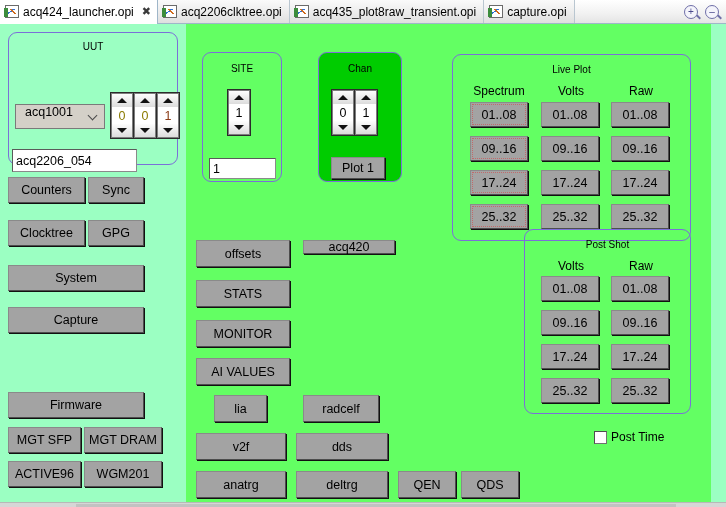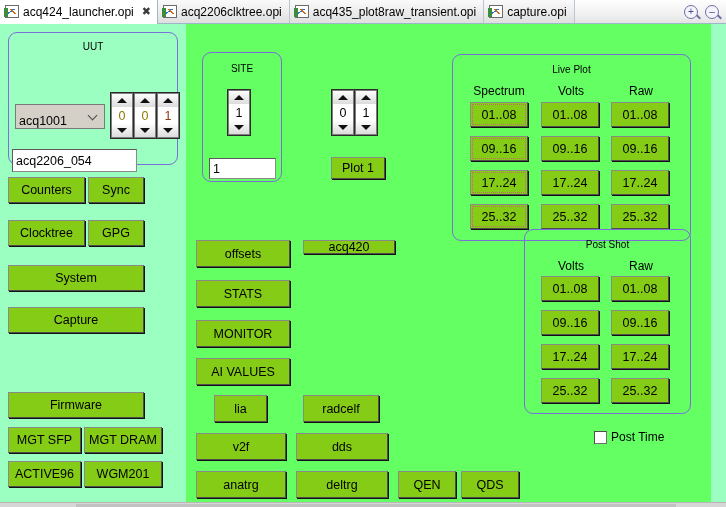--- a/index.html
+++ b/index.html
@@ -103,21 +103,21 @@
   }
   .greenboard {
     position: absolute;
     left: 186px; top: 0px;
     width: 525px; height: 478px;
     background: #63FF63;
   }
 
   
   .btn {
-    background: #84cc16;
+    background: #a3a3a3;
     border: 1px solid #8a8a8a;
     border-right-color: #4d4d4d;
     border-bottom-color: #4d4d4d;
     box-shadow: 1px 1px 0 0 #111;
     font-family: "Liberation Sans", sans-serif;
     font-size: 12.5px;
     color: #000;
     text-align: right;
     display: flex; align-items: center; justify-content: center;
     cursor: default;
@@ -150,22 +150,22 @@
     font-size: 12.5px;
     color: #000;
     display: flex; align-items: center;
     padding-left: 3px;
   }
 
   .combo {
     background: #d4d0c8;
     border: 1px solid #7a7a7a;
     font-size: 12.5px;
-    display: flex; align-items: flex-end;
-    padding-left: 3px;
+    display: flex; align-items: flex-start;
+    padding-left: 9px;
     color: #000;
     position: relative;
   }
   .combo .chev {
     position: absolute; right: 8px; top: 50%;
     width: 7px; height: 7px;
     margin-top: -5px;
     border-left: 1.5px solid #4a4a4a;
     border-bottom: 1.5px solid #4a4a4a;
     transform: rotate(-45deg);
@@ -326,20 +326,23 @@
         <div class="arw dn">
             <i class="tri"></i>
           </div>
       </div>
     </div>
 
     <div class="txtfield" style="position:absolute; left:209px; top:134px; width:67px; height:21px;">
       <span>1</span>
     </div>
 
+    <div class="group" style="left:318px; top:28px; width:84px; height:130px; background:#00CC00;">
+      <div class="group-title" style="top:10px;">Chan</div>
+    </div>
 
     <div class="spingroup" style="left:331px; top:65px;">
       <div class="spin">
         <div class="arw up">
             <i class="tri"></i>
           </div>
         <div class="val">0</div>
         <div class="arw dn">
             <i class="tri"></i>
           </div>

